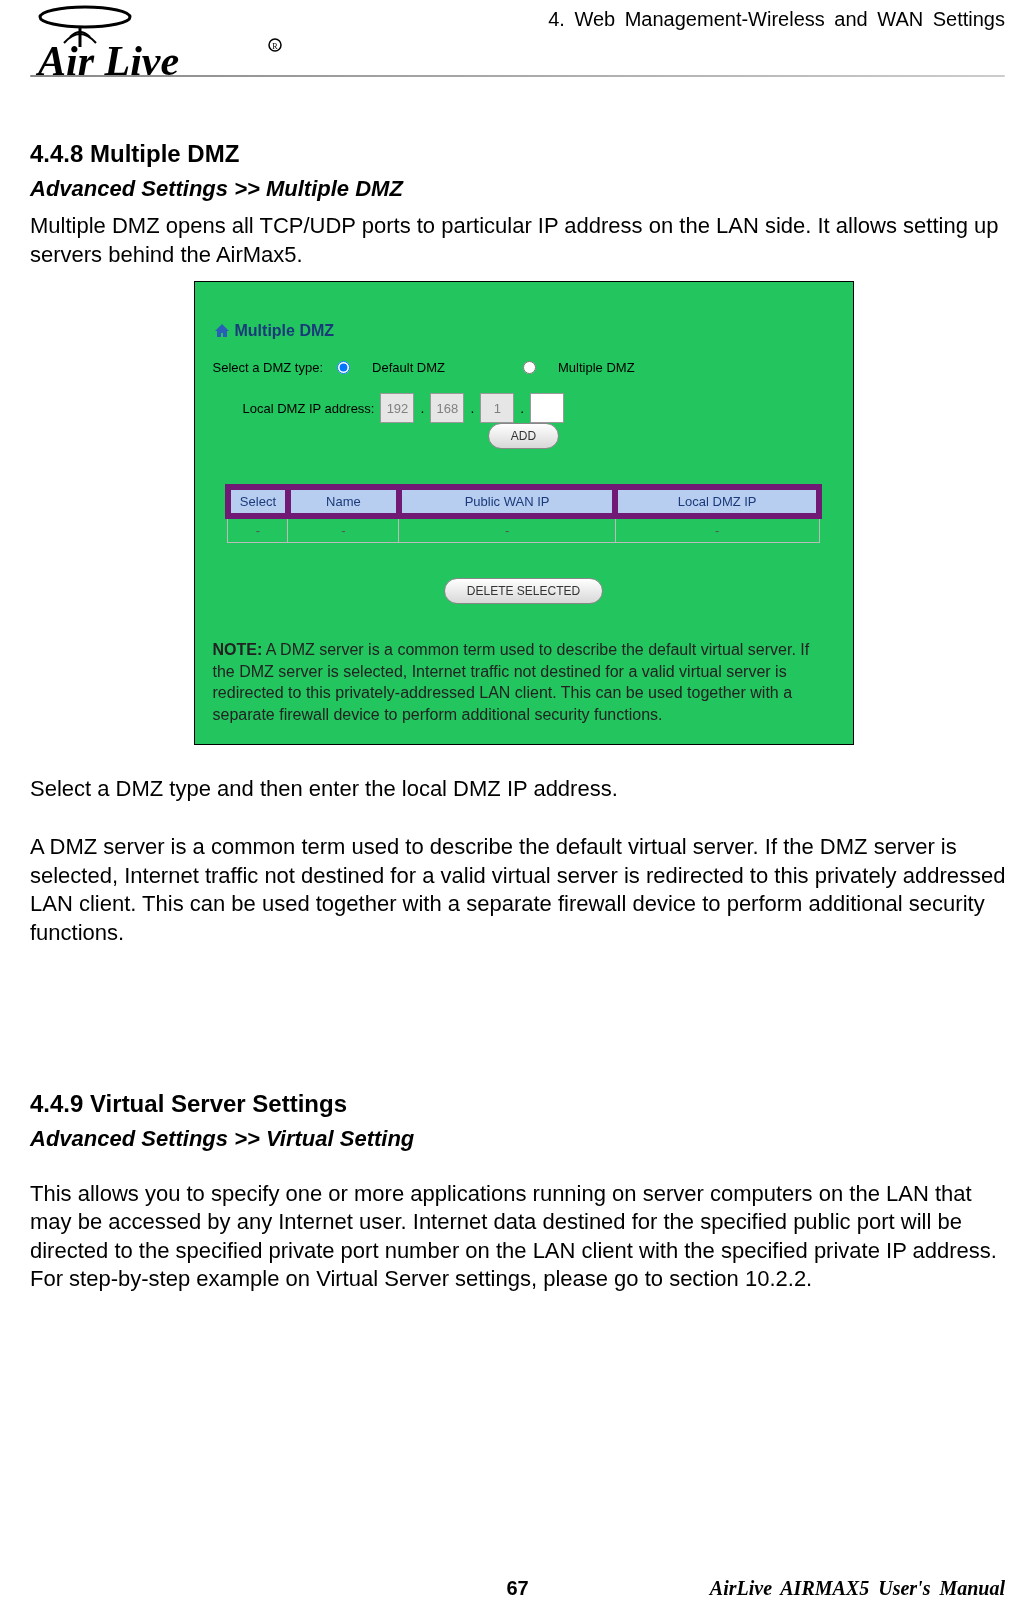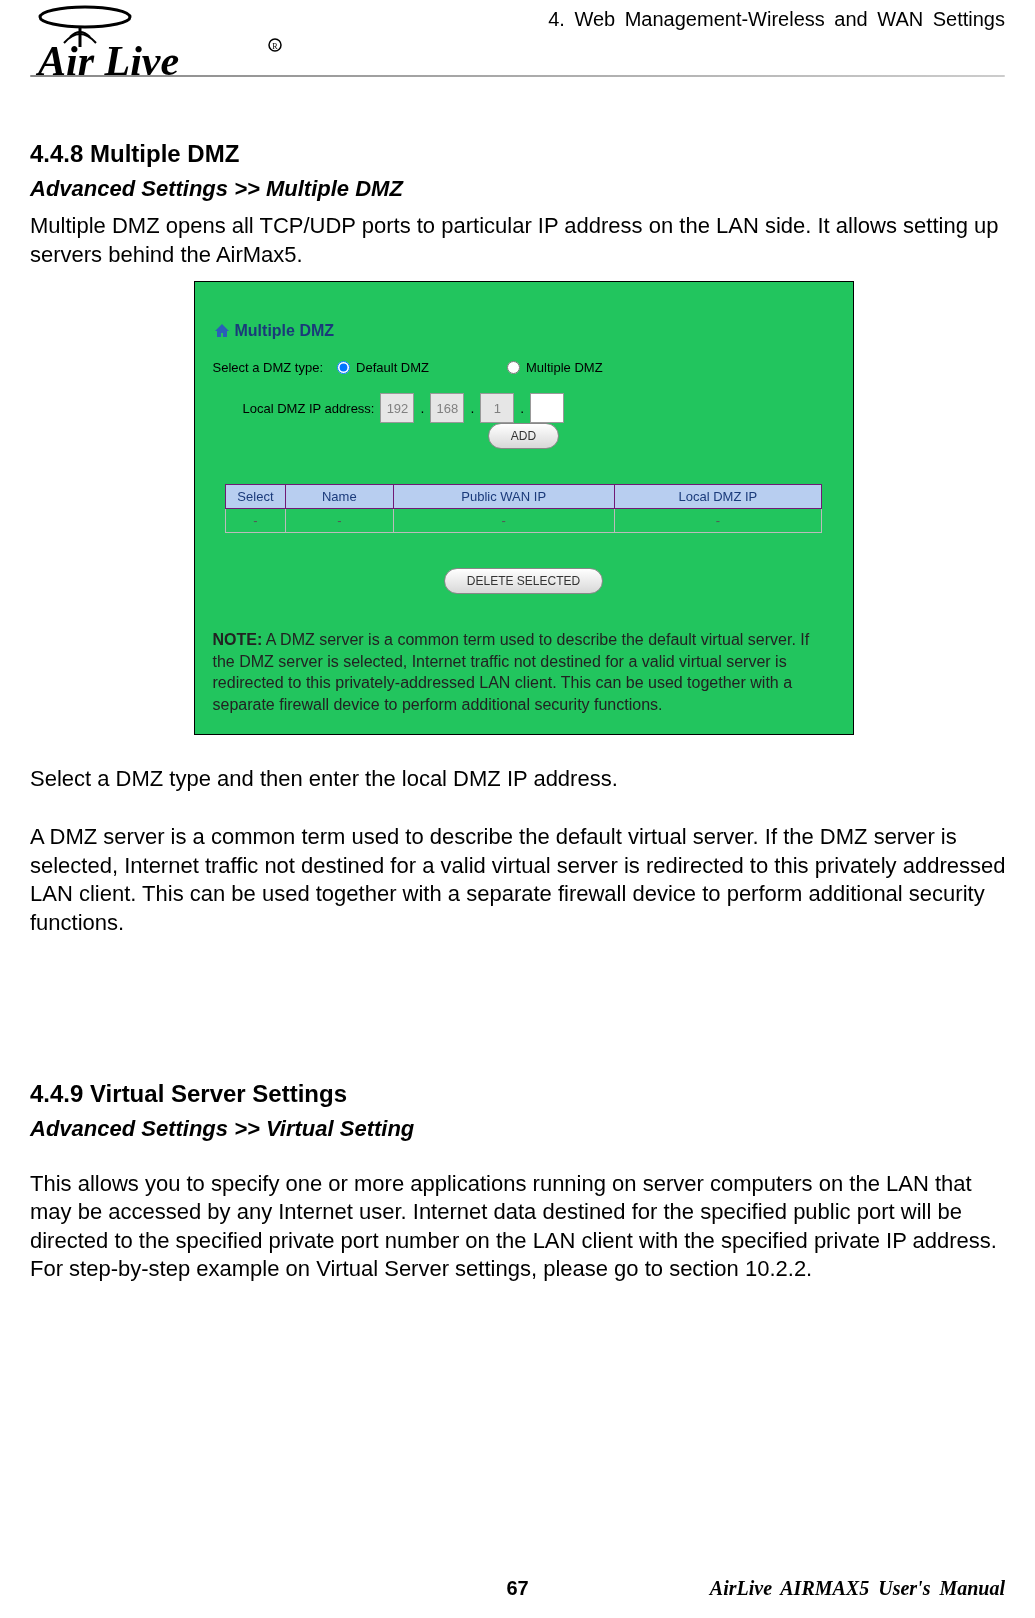--- a/index.html
+++ b/index.html
@@ -82,21 +82,21 @@
       color: #1a3a7a;
     }
     .form-row {
       display: flex;
       align-items: center;
       gap: 14px;
       margin-bottom: 18px;
       font-size: 13px;
     }
     .form-label { font-weight: normal; }
-    .radio-group { display: flex; align-items: center; gap: 6px; }
+    .radio-group { display: flex; align-items: center; gap: 22px; }
     .radio-gap { width: 50px; }
     .ip-row {
       display: flex;
       align-items: center;
       gap: 6px;
       margin-left: 30px;
       font-size: 13px;
     }
     .ip-octet {
       width: 34px;
@@ -123,21 +123,21 @@
       cursor: pointer;
     }
     .dmz-table {
       width: 96%;
       margin: 0 auto 35px auto;
       border-collapse: collapse;
       font-size: 13px;
     }
     .dmz-table th {
       background: #b8cef0;
-      border: 1px solid #701a75;
+      border: 6px solid #701a75;
       padding: 4px 6px;
       font-weight: normal;
       color: #1a3a7a;
     }
     .dmz-table td {
       border: 1px solid #bbb;
       padding: 4px 6px;
       text-align: center;
       color: #555;
     }

